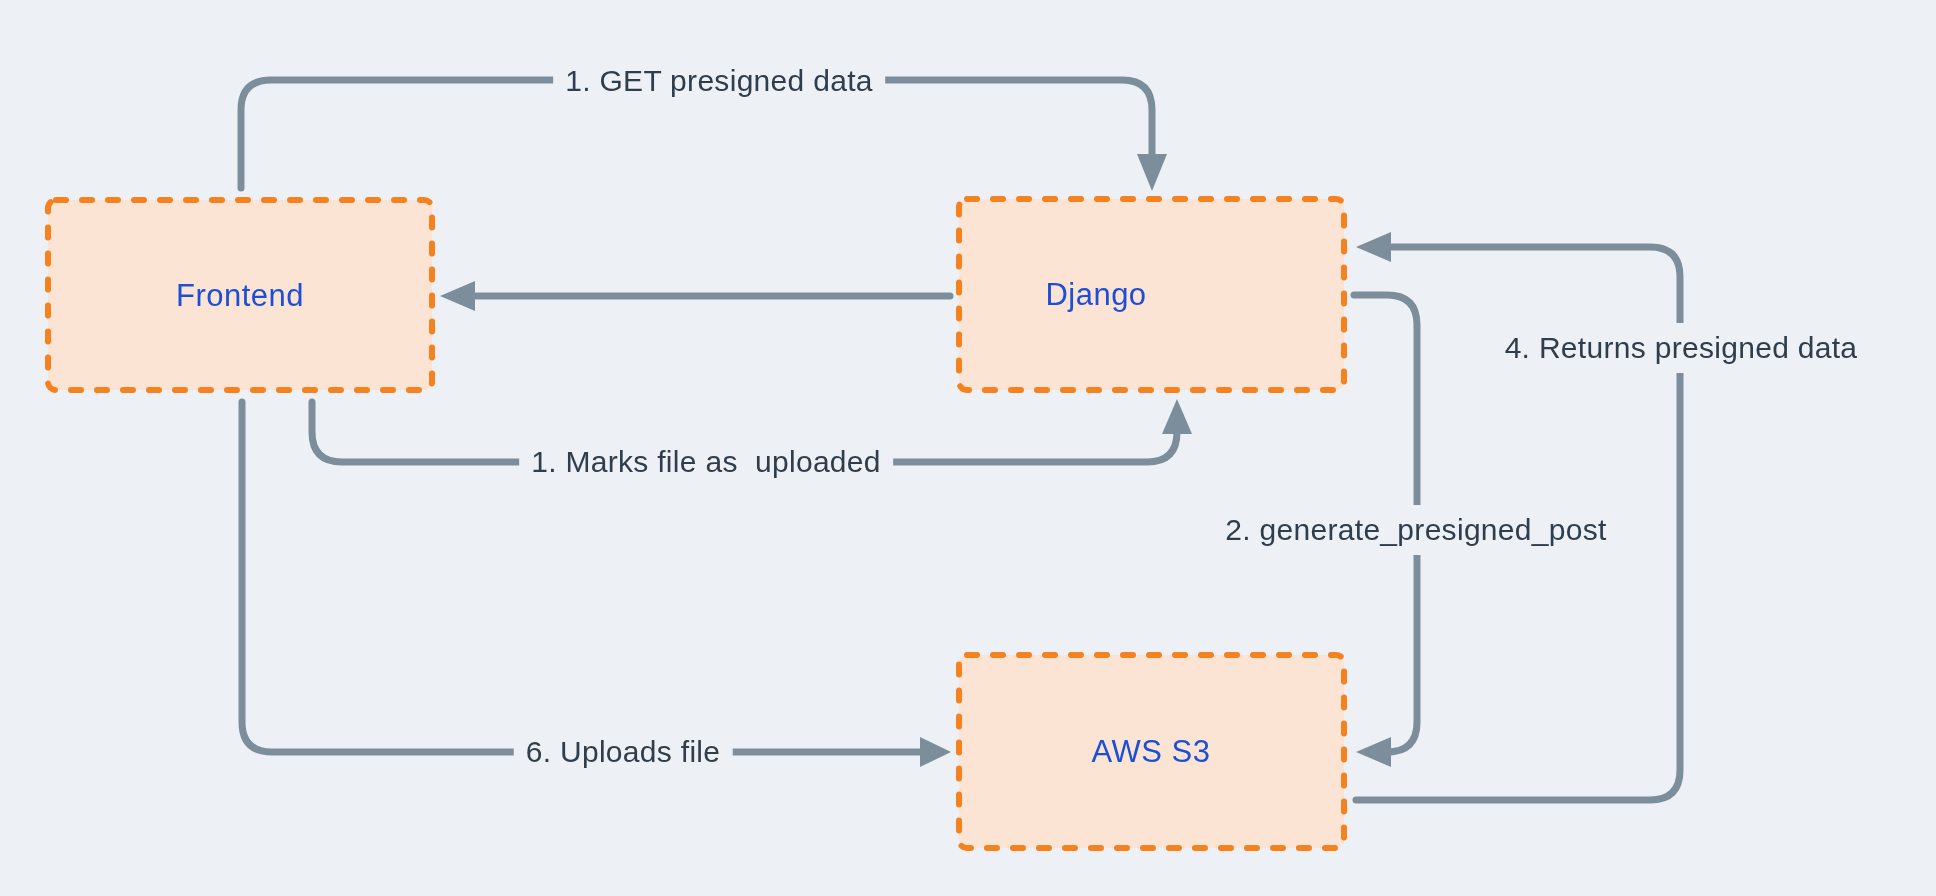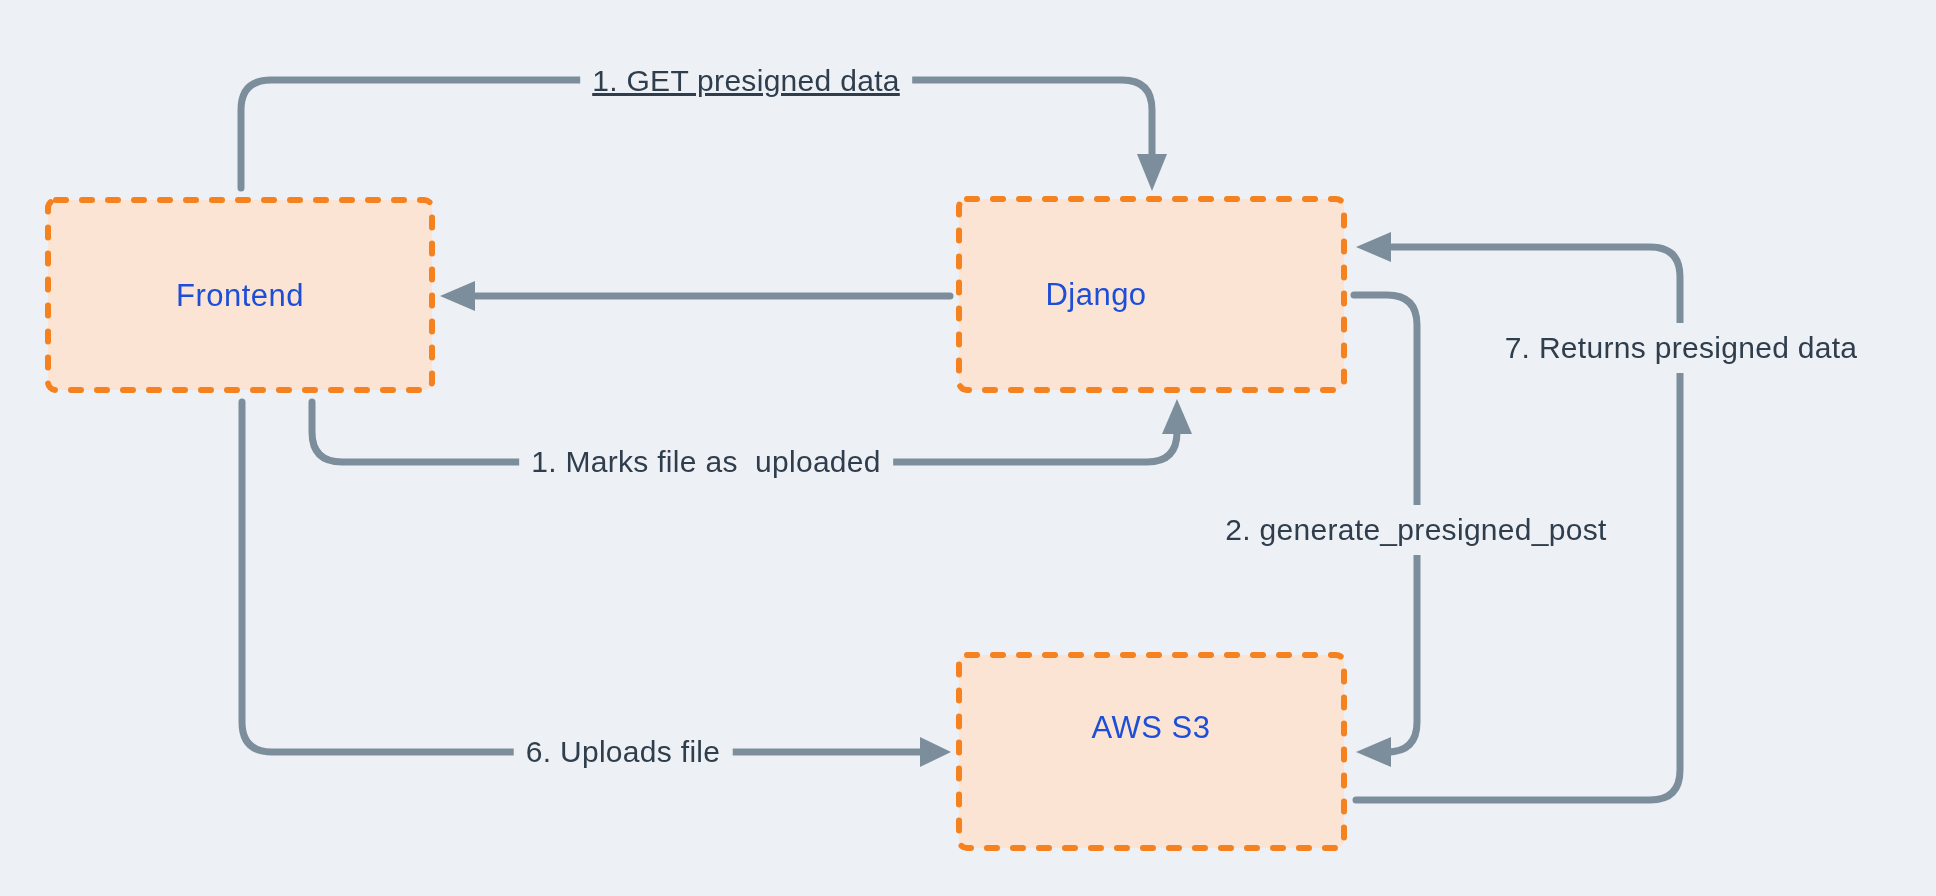--- a/index.html
+++ b/index.html
@@ -66,21 +66,21 @@
 
     <path d="M 1356 800 L 1650 800 Q 1680 800 1680 770 L 1680 277 Q 1680 247 1650 247 L 1392 247" fill="none" stroke="#7C8D9B" stroke-width="7" stroke-linecap="round"></path>
     <polygon points="1391,232 1391,262 1356,247" fill="#7C8D9B"></polygon>
 
     <path d="M 242 402 L 242 722 Q 242 752 272 752 L 922 752" fill="none" stroke="#7C8D9B" stroke-width="7" stroke-linecap="round"></path>
     <polygon points="920,737 920,767 951,752" fill="#7C8D9B"></polygon>
   </svg>
 
   <div class="node-label" style="left:240px; top:296px;">Frontend</div>
   <div class="node-label" style="left:1096px; top:295px;">Django</div>
-  <div class="node-label" style="left:1151px; top:728px;">AWS S3</div>
+  <div class="node-label" style="left:1151px; top:752px;">AWS S3</div>
 
-  <div class="edge-label" style="left:746px; top:81px;text-decoration:underline;">1. GET presigned data</div>
+  <div class="edge-label" style="left:719px; top:81px;">1. GET presigned data</div>
   <div class="edge-label" style="left:1416px; top:530px;">2. generate_presigned_post</div>
-  <div class="edge-label" style="left:1681px; top:348px;">7. Returns presigned data</div>
+  <div class="edge-label" style="left:1681px; top:348px;">4. Returns presigned data</div>
   <div class="edge-label" style="left:623px; top:752px;">6. Uploads file</div>
   <div class="edge-label" style="left:706px; top:462px;">1. Marks file as  uploaded</div>
 
 </div>
 
 </body></html>

